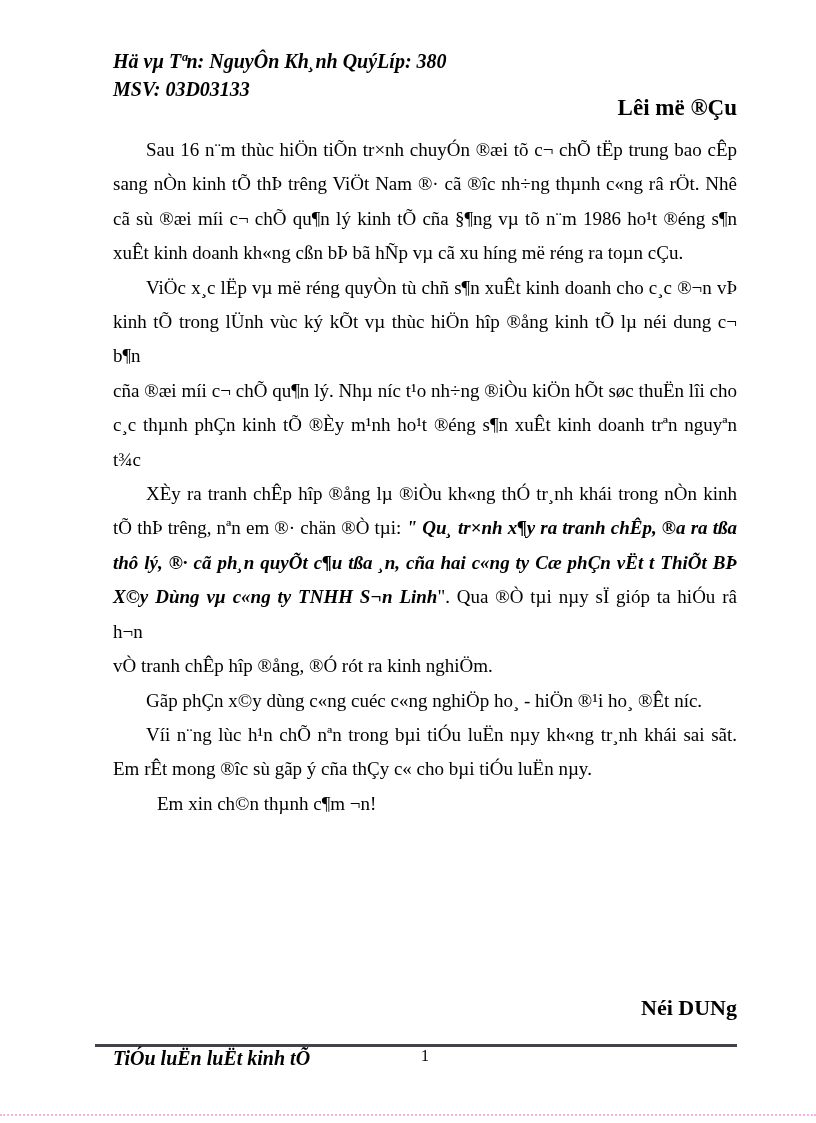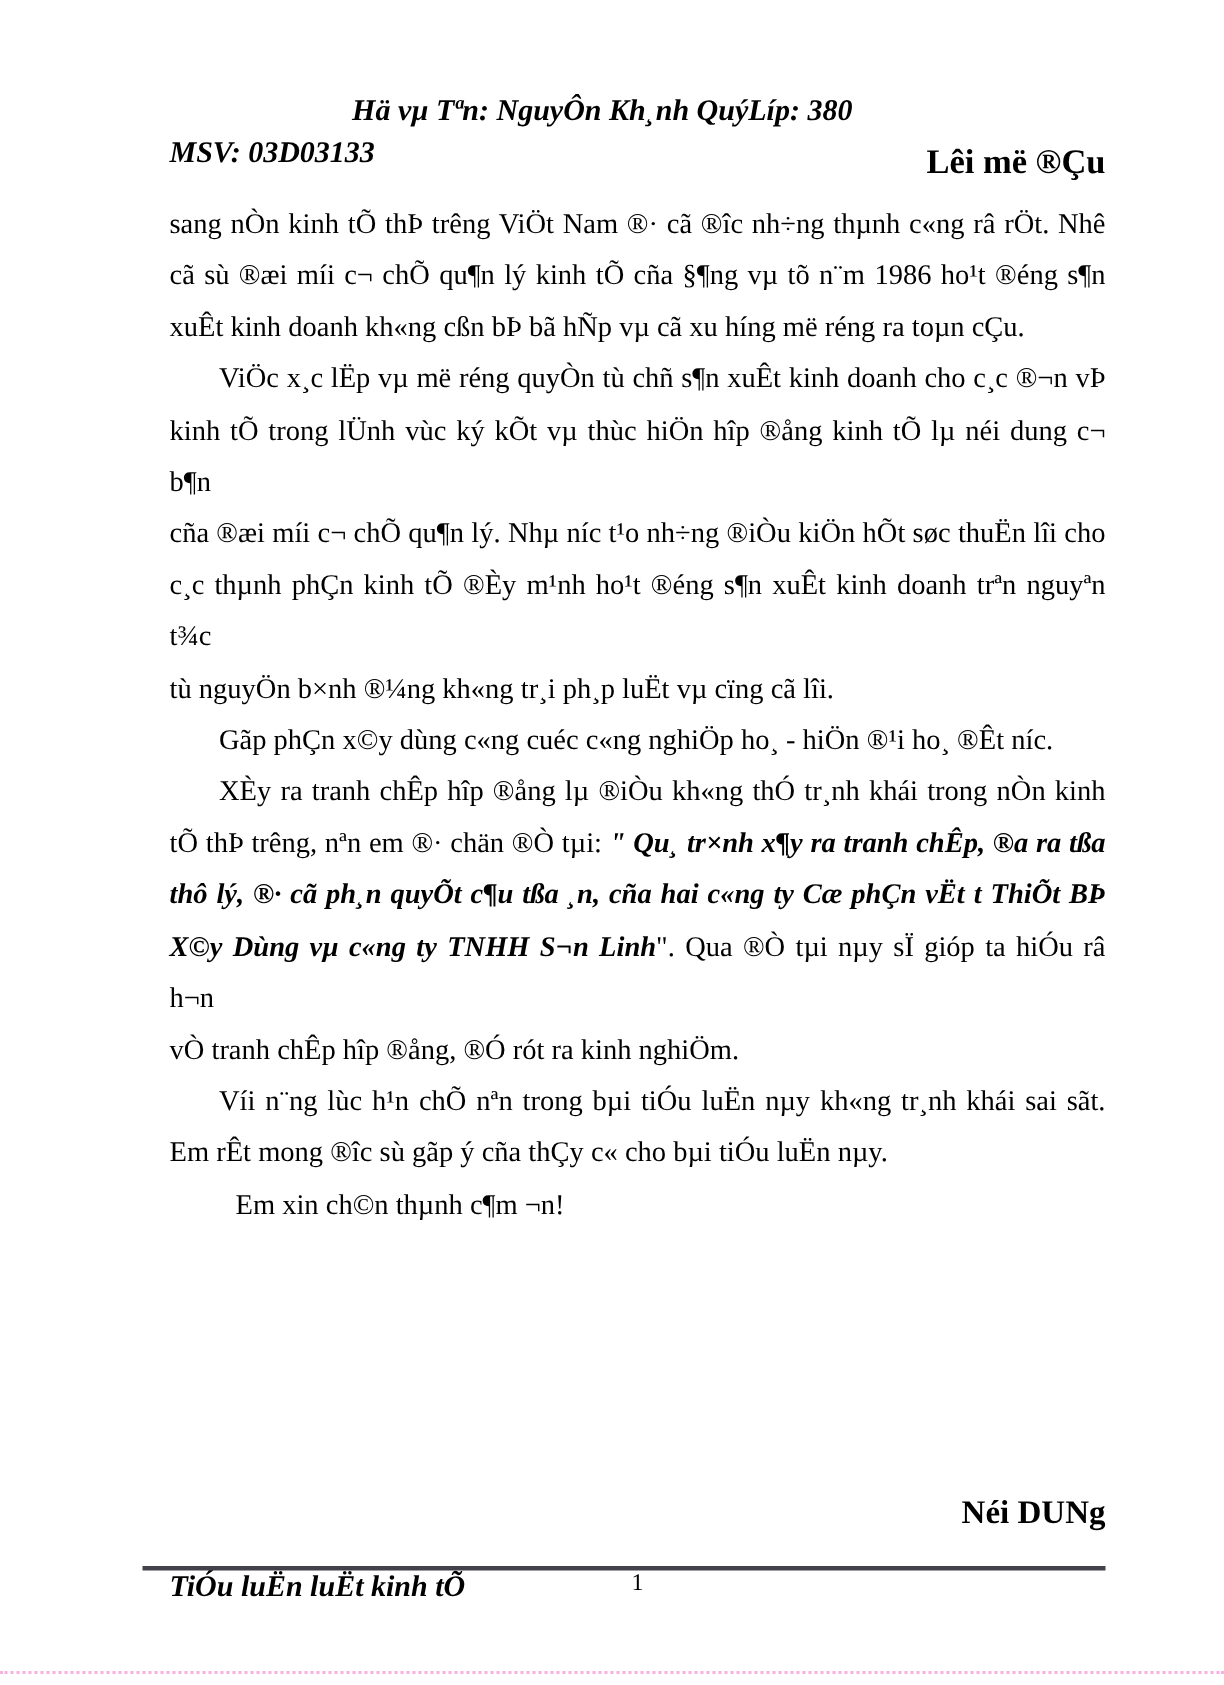--- a/index.html
+++ b/index.html
@@ -22,22 +22,21 @@
     top: 47px;
     left: 113px;
     width: 624px;
     font-weight: bold;
     font-style: italic;
     font-size: 20px;
     line-height: 28px;
   }
   .header-row {
     display: flex;
-    justify-content: center;
-    margin-top: 13px;
+    justify-content: flex-start;
   }
   .header-row .right {
     padding-right: 47px;
   }
   
   .title {
     position: absolute;
     top: 95px;
     left: 113px;
     width: 624px;
@@ -119,40 +118,40 @@
       <span>Hä vµ Tªn: NguyÔn Kh¸nh Quý</span>
       <span class="right">Líp: 380</span>
     </div>
     <div>MSV: 03D03133</div>
   </div>
 
   <h1 class="title">Lêi më ®Çu</h1>
 
   <div class="body">
       <div class="para">
+        <div class="line first">Sau 16 n¨m thùc hiÖn tiÕn tr×nh chuyÓn ®æi tõ c¬ chÕ tËp trung bao cÊp</div>
         <div class="line">sang nÒn kinh tÕ thÞ trêng  ViÖt Nam ®· cã ®îc nh÷ng thµnh c«ng râ rÖt. Nhê</div>
         <div class="line">cã sù ®æi míi c¬ chÕ qu¶n lý kinh tÕ cña §¶ng vµ tõ n¨m 1986 ho¹t ®éng s¶n</div>
         <div class="line last">xuÊt kinh doanh kh«ng cßn bÞ bã hÑp vµ cã xu híng më réng ra toµn cÇu.</div>
       </div>
       <div class="para">
         <div class="line first">ViÖc x¸c lËp vµ më réng quyÒn tù chñ s¶n xuÊt kinh doanh cho c¸c ®¬n vÞ</div>
         <div class="line">kinh tÕ trong lÜnh vùc ký kÕt vµ thùc hiÖn hîp ®ång kinh tÕ lµ néi dung c¬ b¶n</div>
         <div class="line">cña ®æi míi c¬ chÕ qu¶n lý. Nhµ níc t¹o nh÷ng ®iÒu kiÖn hÕt søc thuËn lîi cho</div>
         <div class="line">c¸c thµnh phÇn kinh tÕ ®Èy m¹nh ho¹t ®éng s¶n xuÊt kinh doanh trªn nguyªn t¾c</div>
-        <div class="line last">tù nguyÖn b×nh ®¼ng kh«ng tr¸i ph¸p luËt vµ cïng cã lîi.</div>
-      </div>
-      <div class="para">
-        <div class="line first last">Gãp phÇn x©y dùng c«ng cuéc c«ng nghiÖp ho¸ - hiÖn ®¹i ho¸ ®Êt níc.</div>
       </div>
       <div class="para">
         <div class="line first">XÈy ra tranh chÊp hîp ®ång lµ ®iÒu kh«ng thÓ tr¸nh khái trong nÒn kinh</div>
         <div class="line"><span>tÕ thÞ trêng,  nªn em ®· chän ®Ò tµi: </span><span class="seg-bi">" Qu¸ tr×nh x¶y ra tranh chÊp, ®a  ra tßa</span></div>
         <div class="line"><span class="seg-bi">thô lý, ®· cã ph¸n quyÕt c¶u tßa ¸n, cña hai c«ng ty Cæ phÇn vËt t  ThiÕt BÞ</span></div>
         <div class="line"><span class="seg-bi">X©y Dùng vµ c«ng ty TNHH S¬n Linh</span><span>". Qua ®Ò tµi nµy sÏ gióp ta hiÓu râ h¬n</span></div>
         <div class="line last">vÒ tranh chÊp hîp ®ång, ®Ó rót ra kinh nghiÖm.</div>
+      </div>
+      <div class="para">
+        <div class="line first last">Gãp phÇn x©y dùng c«ng cuéc c«ng nghiÖp ho¸ - hiÖn ®¹i ho¸ ®Êt níc.</div>
       </div>
       <div class="para">
         <div class="line first">Víi n¨ng lùc h¹n chÕ nªn trong bµi tiÓu luËn nµy kh«ng tr¸nh khái sai sãt.</div>
         <div class="line last">Em rÊt mong ®îc sù gãp ý cña thÇy c« cho bµi tiÓu luËn nµy.</div>
       </div>
       <div class="para para-closing">
         <div class="line first last">Em xin ch©n thµnh c¶m ¬n!</div>
       </div>
     </div>
 

